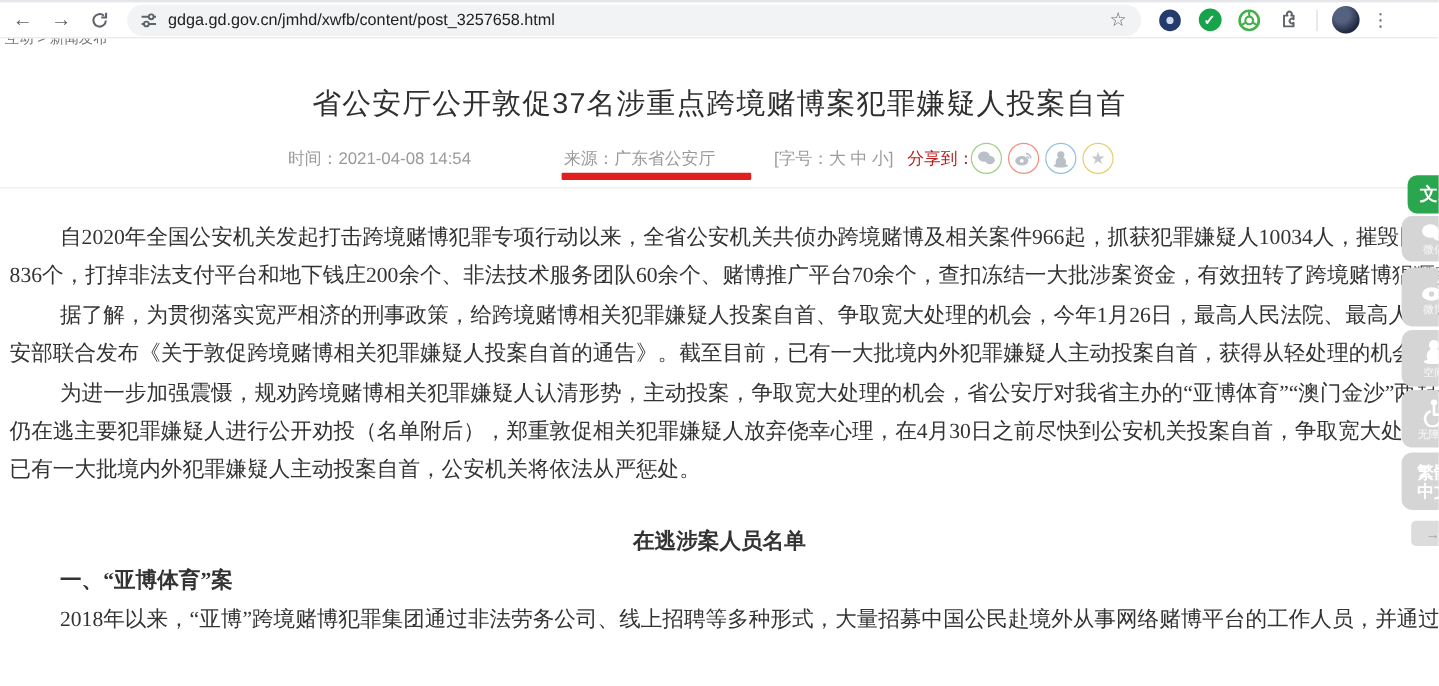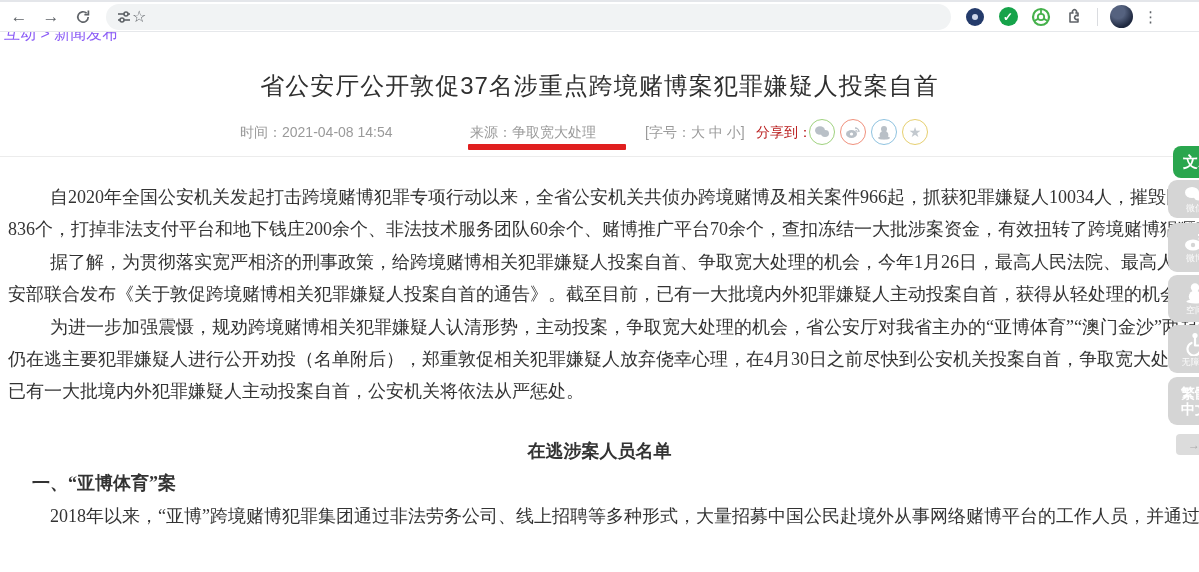--- a/index.html
+++ b/index.html
@@ -23,21 +23,21 @@
   .circle-dark::after{ content:""; position:absolute; left:6px; top:6px; width:6px; height:6px;
                        border-radius:50%; background:#cdd6ea; }
   .circle-green { width:19px; height:19px; border-radius:50%; background:#16a34a; color:#fff;
                   font-size:12px; font-weight:bold; display:flex; align-items:center; justify-content:center; }
   .vsep { width:1px; height:18px; background:#dadce0; margin-left:13px; }
   .avatar { width:23px; height:23px; border-radius:50%; margin-left:12px;
             background:radial-gradient(circle at 35% 30%, #55627f 0 30%, #1f2940 70%); }
   .menu-dots { color:#5f6368; font-size:15px; margin-left:10px; letter-spacing:0; }
 
   
-  .breadcrumb { position:absolute; top:24px; left:4px; font-size:16px; color:#8b5cf6; z-index:5; }
+  .breadcrumb { position:absolute; top:24px; left:4px; font-size:12px; color:#737373; z-index:5; }
 
   
   .title { position:absolute; top:70px; left:0; width:1199px; text-align:center;
            font-size:24px; font-weight:normal; color:#2f2f2f; letter-spacing:1px;
            font-family:"Liberation Sans", sans-serif; }
   .meta-row { position:absolute; top:121px; left:0; width:1100px; height:26px; font-size:14px; color:#9a9a9a; }
   .meta-item { position:absolute; top:3px; white-space:nowrap; }
   .m-time { left:240px; } .m-source { left:470px; } .m-size { left:645px; } .m-share { left:756px; color:#b91c1c; }
   .share-ico { position:absolute; top:-2px; width:26px; height:26px; border-radius:50%; background:#fff;
                display:flex; align-items:center; justify-content:center; }
@@ -50,21 +50,21 @@
   .header-divider { position:absolute; top:156px; left:0; width:1199px; height:1px; background:#ececec; }
 
   
   .article-body { position:absolute; top:181px; left:0; width:1199px;
                   font-family:"Liberation Serif", serif; font-size:18px; color:#333;
                   line-height:32.4px; }
   .bline { white-space:nowrap; padding-left:8px; }
   .bline.indent { padding-left:50px; }
   .spacer { height:27px; }
   .sec-heading { text-align:center; font-weight:bold; color:#333; white-space:nowrap; }
-  .sub-heading { font-weight:bold; padding-left:32px; white-space:nowrap; }
+  .sub-heading { font-weight:bold; padding-left:50px; white-space:nowrap; }
 
   
   .rail-btn { position:absolute; left:1168px; width:54px; background:#d5d5d5; border-radius:9px;
               display:flex; flex-direction:column; align-items:center; justify-content:center;
               color:#fff; z-index:15; }
   .rail-label { font-size:9px; color:#fbfbfb; line-height:10px; margin-top:1px; }
   .rb-translate { left:1173px; top:146px; width:46px; height:32px; background:#2aa64e; border-radius:8px;
                   font-size:15px; font-weight:bold; flex-direction:row; }
   .rb-wechat { top:180px; height:38px; }
   .rb-weibo  { top:223px; height:49px; }
@@ -88,20 +88,21 @@
         <path d="M13.4 1.6v4h-4" fill="none" stroke="#5f6368" stroke-width="1.7"></path>
       </svg>
     </div>
     <div class="addressbar">
       <svg width="16" height="16" viewBox="0 0 16 16">
         <line x1="2" y1="5" x2="14" y2="5" stroke="#5f6368" stroke-width="1.6"></line>
         <line x1="2" y1="11" x2="14" y2="11" stroke="#5f6368" stroke-width="1.6"></line>
         <circle cx="10" cy="5" r="2" fill="#f1f3f4" stroke="#5f6368" stroke-width="1.6"></circle>
         <circle cx="6" cy="11" r="2" fill="#f1f3f4" stroke="#5f6368" stroke-width="1.6"></circle>
       </svg>
+      <span class="url-text">gdga.gd.gov.cn/jmhd/xwfb/content/post_3257658.html</span>
       <span class="star">☆</span>
     </div>
     <div class="ext-area">
       <div class="ext-icon">
         <div class="circle-dark"></div>
       </div>
       <div class="ext-icon">
         <div class="circle-green">✓</div>
       </div>
       <div class="ext-icon">
@@ -123,21 +124,21 @@
     <div class="avatar"></div>
     <div class="menu-dots">⋮</div>
   </div>
 
   <div class="breadcrumb">互动 &gt; 新闻发布</div>
 
   <div class="title">省公安厅公开敦促37名涉重点跨境赌博案犯罪嫌疑人投案自首</div>
 
   <div class="meta-row">
     <span class="meta-item m-time">时间：2021-04-08 14:54</span>
-    <span class="meta-item m-source">来源：争取宽大处理</span>
+    <span class="meta-item m-source">来源：广东省公安厅</span>
     <span class="meta-item m-size">[字号：大 中 小]</span>
     <span class="meta-item m-share">分享到：</span>
 
     <span class="share-ico si-wechat">
       <svg width="16" height="14" viewBox="0 0 16 14">
         <ellipse cx="6" cy="5.5" rx="5" ry="4.2" fill="#b9c0c7"></ellipse>
         <ellipse cx="11" cy="8.5" rx="4" ry="3.4" fill="#b9c0c7"></ellipse>
       </svg>
     </span>
     <span class="share-ico si-weibo">

